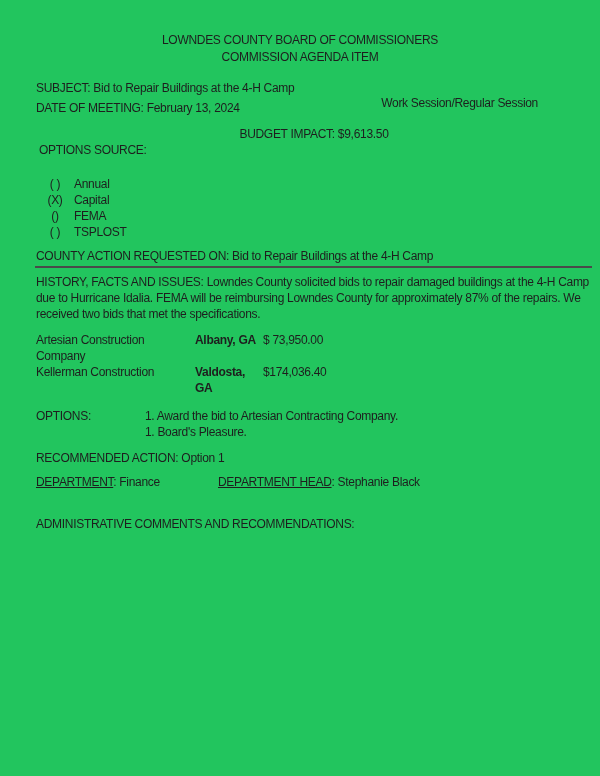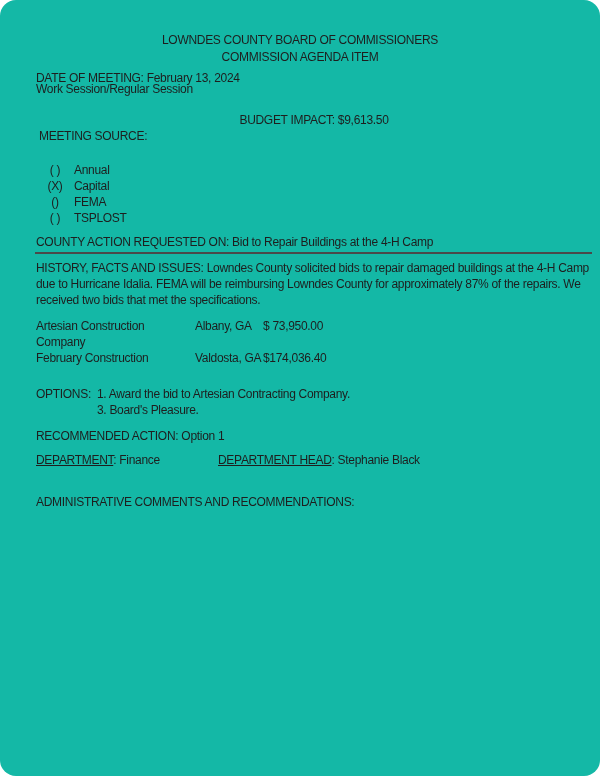--- a/index.html
+++ b/index.html
@@ -3,48 +3,48 @@
 <meta charset="utf-8">
 <style>
   * { margin: 0; padding: 0; box-sizing: border-box; }
   html, body { background: #ffffff; }
   body {
     width: 600px; height: 776px;
     font-family: "Liberation Sans", "DejaVu Sans", sans-serif;
     font-size: 12px; letter-spacing: -0.3px;
     color: #1e1e1e; line-height: 16px;
   }
-  .page { position: relative; width: 600px; height: 776px; padding: 32px 8px 0 36px; overflow: hidden; background: #14b8a6; border-radius: 16px; }
+  .page { position: relative; width: 600px; height: 776px; padding: 32px 8px 0 36px; overflow: hidden; background: #22c55e; }
 
   .title-block { text-align: center; line-height: 17px; margin-left: -36px; margin-right: -8px; }
 
   .line { white-space: nowrap; }
   .subject-line { margin-top: 14px; }
-  .date-row { margin-top: 4px; display: flex; justify-content: space-between; align-items: flex-start; flex-direction: column; }
+  .date-row { margin-top: 4px; display: flex; justify-content: space-between; align-items: flex-start; }
   .session { margin-right: 54px; position: relative; top: -5px; white-space: nowrap; }
   .budget-line { margin-top: 10px; text-align: center; }
   .funding-line { padding-left: 3px; }
 
   .fund-list { margin-top: 18px; margin-left: 10px; }
   .fund-row { line-height: 16px; }
   .fund-mark { display: inline-block; width: 18px; text-align: center; }
   .fund-label { margin-left: 10px; }
 
   .action-line { margin-top: 8px; }
   .rule { border-top: 2px solid #4a4a4a; margin-top: 2px; margin-left: -1px; }
 
   .history { margin-top: 6px; margin-right: -8px; line-height: 16px; }
 
   .bids { margin-top: 10px; }
   .bid-row { display: flex; line-height: 16px; }
   .bid-company { width: 159px; }
-  .bid-city { width: 68px; }
+  .bid-city { width: 68px; font-weight: bold; }
   .bid-amount { }
 
-  .options-row { margin-top: 20px; display: flex; }
+  .options-row { margin-top: 12px; display: flex; gap: 48px; }
   .opt-items { margin-left: 6px; }
   .opt-item { line-height: 16px; }
 
   .recommended-line { margin-top: 10px; }
 
   .dept-row { margin-top: 8px; display: flex; }
   .dept-left { width: 182px; }
   .u { text-decoration: underline; }
 
   .admin-line { margin-top: 26px; }
@@ -52,35 +52,39 @@
 </head>
 <body>
 
 <div class="page">
 
   <div class="title-block">
     <div>LOWNDES COUNTY BOARD OF COMMISSIONERS</div>
     <div>COMMISSION AGENDA ITEM</div>
   </div>
 
+  <div class="line subject-line">
+    <span>SUBJECT:</span>
+    <span>Bid to Repair Buildings at the 4-H Camp</span>
+  </div>
 
   <div class="date-row">
     <div class="line">
       <span>DATE OF MEETING:</span>
       <span>February 13, 2024</span>
     </div>
     <div class="session">Work Session/Regular Session</div>
   </div>
 
   <div class="line budget-line">
     <span>BUDGET IMPACT:</span>
     <span>$9,613.50</span>
   </div>
 
-  <div class="line funding-line">MEETING SOURCE:</div>
+  <div class="line funding-line">OPTIONS SOURCE:</div>
 
   <div class="fund-list">
     <div class="fund-row">
       <span class="fund-mark">( )</span><span class="fund-label">Annual</span>
     </div>
     <div class="fund-row">
       <span class="fund-mark">(X)</span><span class="fund-label">Capital</span>
     </div>
     <div class="fund-row">
       <span class="fund-mark">()</span><span class="fund-label">FEMA</span>
@@ -101,31 +105,31 @@
     <span>Lowndes County solicited bids to repair damaged buildings at the 4-H Camp due to Hurricane Idalia. FEMA will be reimbursing Lowndes County for approximately 87% of the repairs. We received two bids that met the specifications.</span>
   </p>
 
   <div class="bids">
     <div class="bid-row">
       <span class="bid-company">Artesian Construction Company</span>
       <span class="bid-city">Albany, GA</span>
       <span class="bid-amount">$ 73,950.00</span>
     </div>
     <div class="bid-row">
-      <span class="bid-company">February Construction</span>
+      <span class="bid-company">Kellerman Construction</span>
       <span class="bid-city">Valdosta, GA</span>
       <span class="bid-amount">$174,036.40</span>
     </div>
   </div>
 
   <div class="options-row">
     <span>OPTIONS:</span>
     <div class="opt-items">
       <div class="opt-item">1. Award the bid to Artesian Contracting Company.</div>
-      <div class="opt-item">3. Board's Pleasure.</div>
+      <div class="opt-item">1. Board's Pleasure.</div>
     </div>
   </div>
 
   <div class="line recommended-line">
     <span>RECOMMENDED ACTION:</span>
     <span>Option 1</span>
   </div>
 
   <div class="dept-row">
     <span class="dept-left"><span class="u">DEPARTMENT</span><span>: Finance</span></span>

